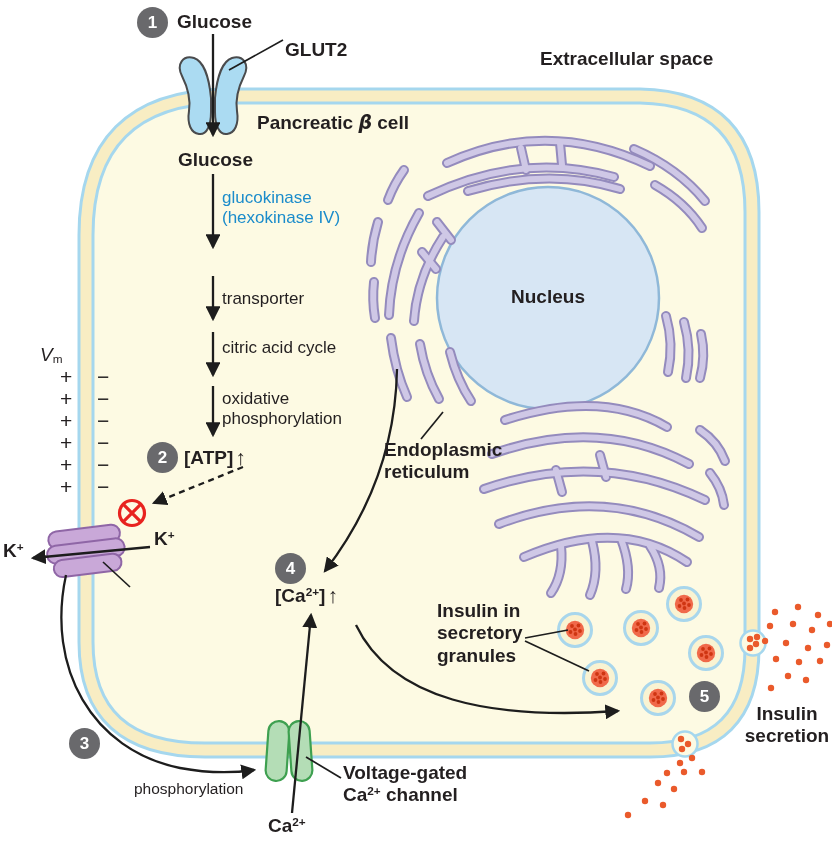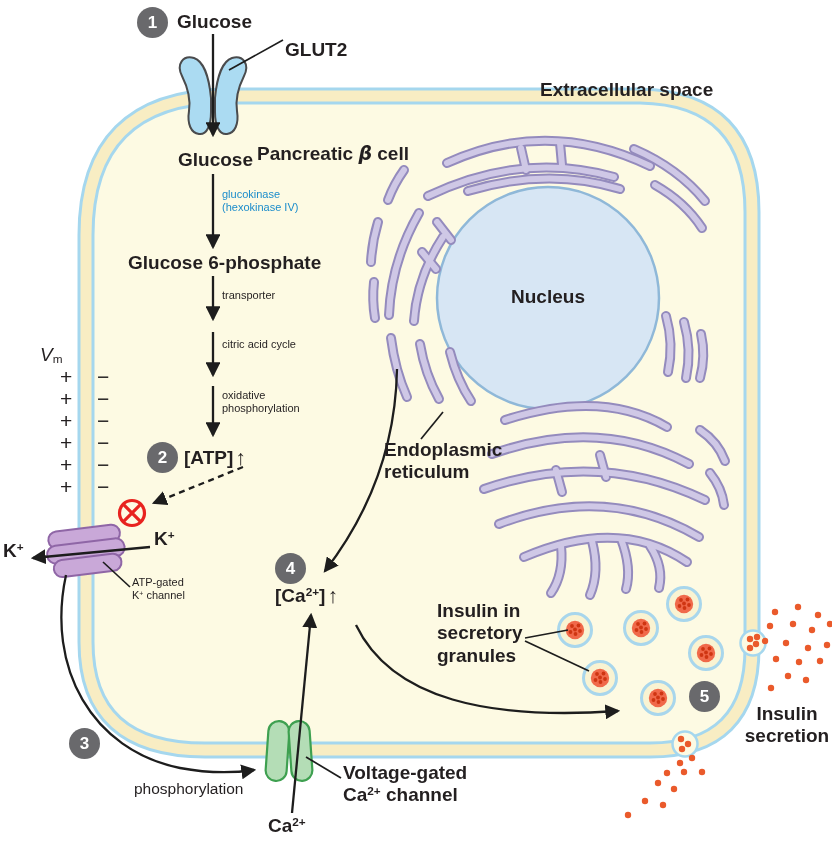--- a/index.html
+++ b/index.html
@@ -1,23 +1,23 @@
 <!DOCTYPE html>
 <html><head>
 <meta charset="utf-8">
 <style>
   html,body{margin:0;padding:0;background:#fff;}
   #stage{position:relative;width:832px;height:848px;background:#ffffff;overflow:hidden;
          font-family:"Liberation Sans",sans-serif;color:#231f20;}
   #art{position:absolute;left:0;top:0;z-index:1;}
   .t{position:absolute;z-index:2;line-height:1.18;white-space:nowrap;color:#231f20;}
   .s19{font-size:19px;font-weight:bold;}
-  .s17{font-size:11px;}
+  .s17{font-size:17px;}
   .s15{font-size:15.5px;}
-  .bold{font-weight:bold;margin-top:31px;}
+  .bold{font-weight:bold;}
   .blue{color:#1b8ccb;}
   .beta{font-style:italic;font-family:"DejaVu Sans",sans-serif;}
   .sup{font-size:0.62em;vertical-align:0.5em;}
   .sub{font-size:0.62em;vertical-align:-0.2em;}
   .up{font-size:21px;vertical-align:-1px;padding-left:2px;}
   .badge{position:absolute;z-index:3;width:31px;height:31px;border-radius:50%;
          background:#69696c;color:#ffffff;text-align:center;
          font:bold 17px/31px "Liberation Sans",sans-serif;}
   .sign{position:absolute;z-index:2;font-size:21px;color:#231f20;}
   .ital{font-style:italic;}
@@ -281,21 +281,20 @@
     <span>Pancreatic </span><span class="beta">β</span><span> cell</span>
   </div>
 
   <div class="t s19" style="left:178px;top:149px">Glucose</div>
 
   <div class="t s17 blue" style="left:222px;top:188px">
     <span>glucokinase</span><br>
     <span>(hexokinase IV)</span>
   </div>
 
-  <div class="t s19" style="left:128px;top:252px">Glucose 6-phosphate</div>
   <div class="t s17" style="left:222px;top:289px">transporter</div>
   <div class="t s17" style="left:222px;top:338px">citric acid cycle</div>
 
   <div class="t s17" style="left:222px;top:389px">
     <span>oxidative</span><br>
     <span>phosphorylation</span>
   </div>
 
   <div class="t s19" style="left:184px;top:446px">
     <span>[ATP]</span><span class="up">↑</span>
@@ -318,24 +317,20 @@
   <span class="sign" style="left:97px;top:453px">−</span>
   <span class="sign" style="left:97px;top:475px">−</span>
 
   <div class="t s19" style="left:154px;top:528px">
     <span>K</span><span class="sup">+</span>
   </div>
   <div class="t s19" style="left:3px;top:540px">
     <span>K</span><span class="sup">+</span>
   </div>
 
-  <div class="t s17" style="left:132px;top:576px">
-    <span>ATP-gated</span><br>
-    <span><span>K</span><span class="sup">+</span><span> channel</span></span>
-  </div>
 
   <div class="t s15" style="left:134px;top:780px">phosphorylation</div>
 
   <div class="t s19" style="left:343px;top:762px">
     <span>Voltage-gated</span><br>
     <span><span>Ca</span><span class="sup">2+</span><span> channel</span></span>
   </div>
 
   <div class="t s19" style="left:268px;top:815px">
     <span>Ca</span><span class="sup">2+</span>

